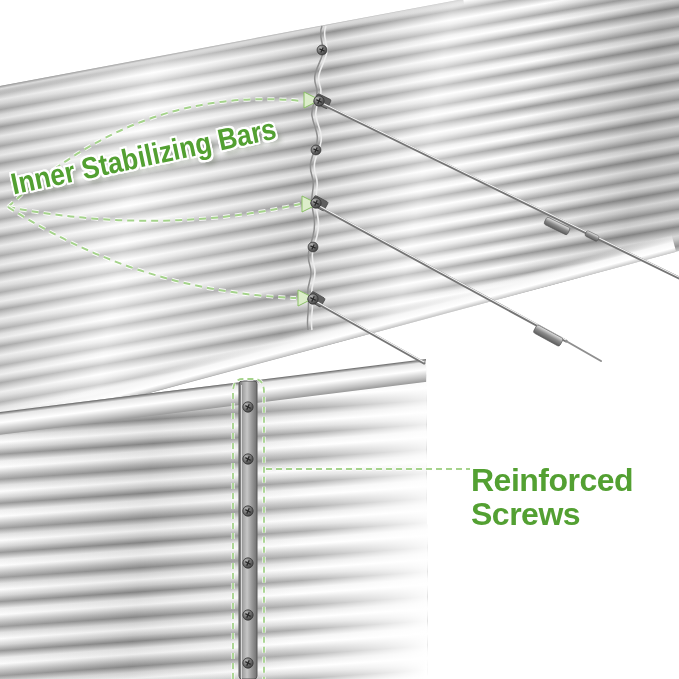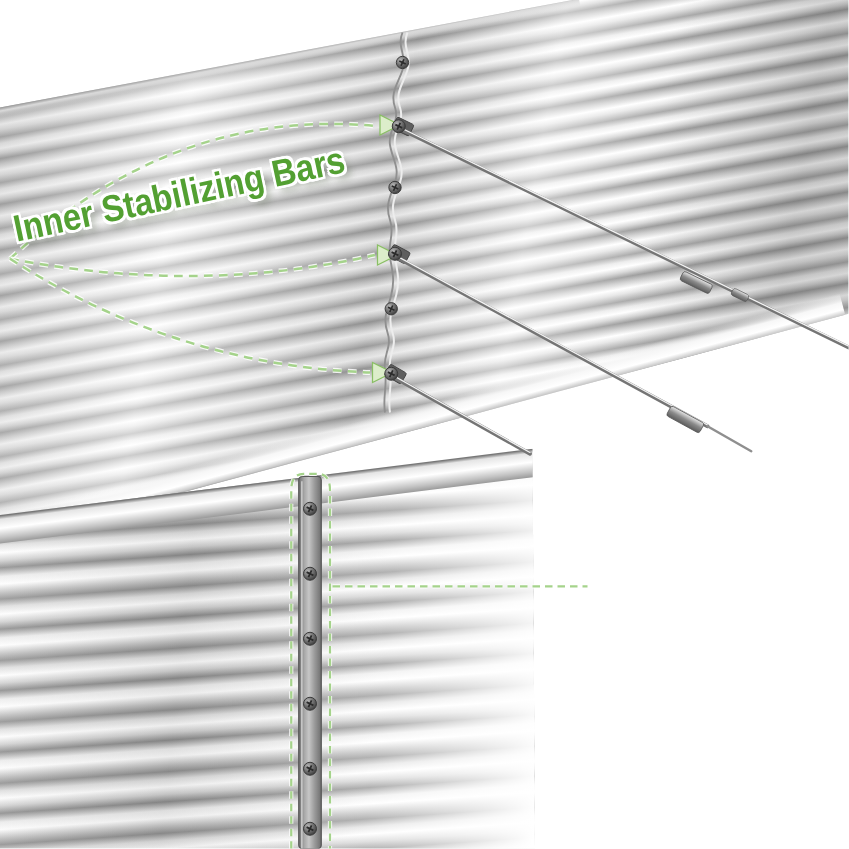--- a/index.html
+++ b/index.html
@@ -182,14 +182,15 @@
     <g>
       <path class="dash-casing-thin" d="M233,679 L233,392 Q233,379 243,379 L254,379 Q264,379 264,392 L264,679"></path>
       <path class="dash-green-thin" d="M233,679 L233,392 Q233,379 243,379 L254,379 Q264,379 264,392 L264,679"></path>
       <line class="dash-casing-thin" x1="266" y1="469" x2="470" y2="469"></line>
       <line class="dash-green-thin" x1="266" y1="469" x2="470" y2="469"></line>
     </g>
   </svg>
 
   <div id="caption-bars" class="caption">Inner Stabilizing Bars</div>
 
+  <div id="caption-screws" class="caption">Reinforced Screws</div>
 
 </div>
 
 </body></html>

